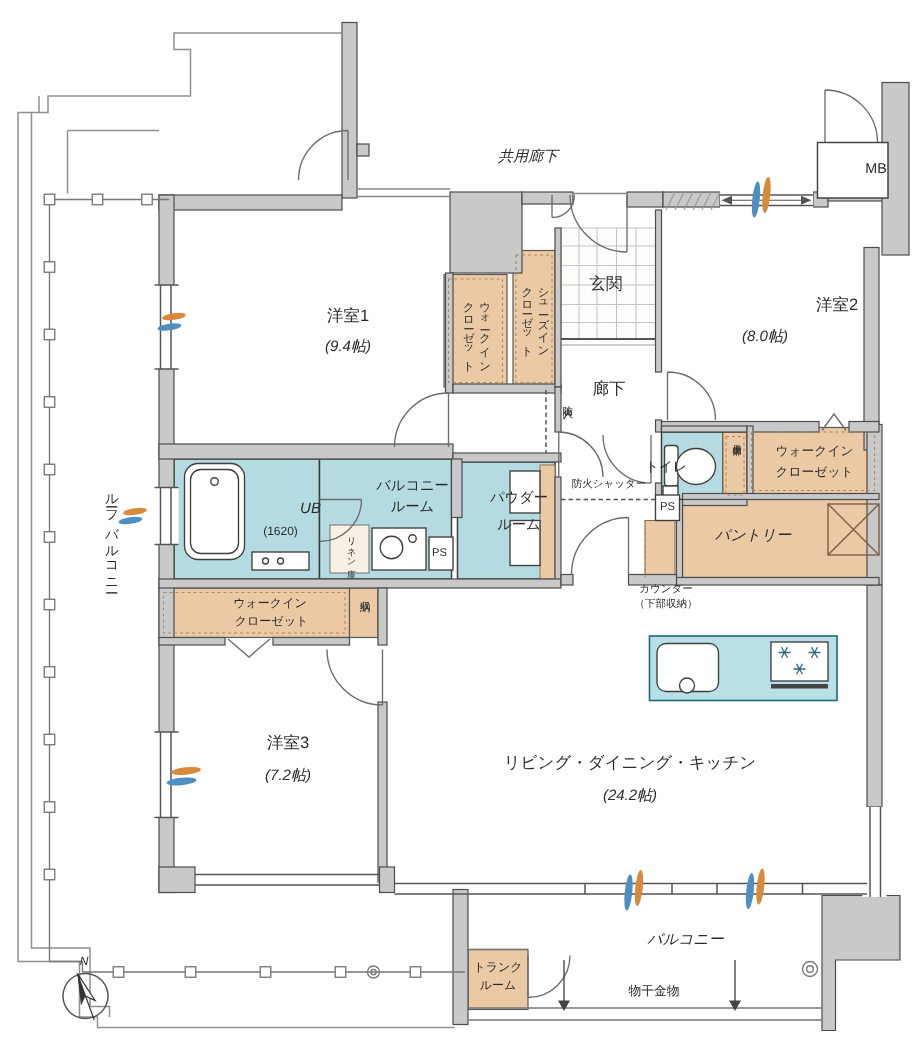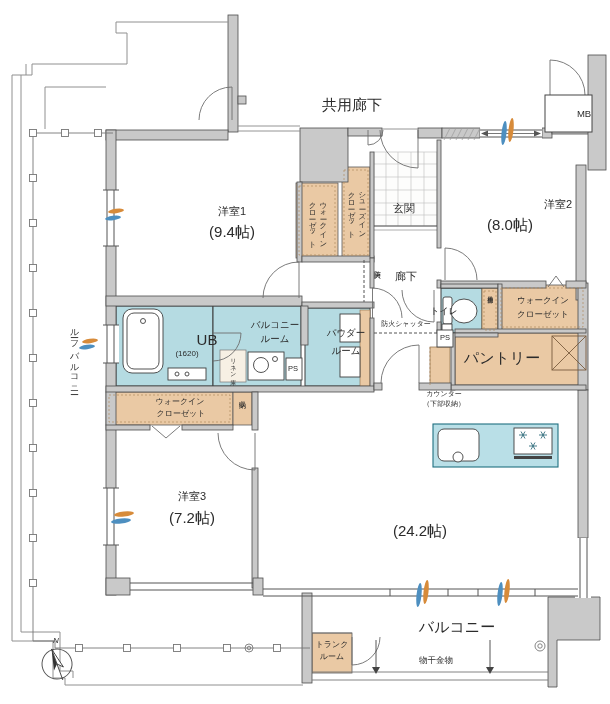--- a/index.html
+++ b/index.html
@@ -3,21 +3,21 @@
 <meta charset="utf-8">
 <style>
   html,body{margin:0;padding:0;background:#fff;}
   .stage{position:relative;width:610px;height:704px;background:#ffffff;overflow:hidden;
          font-family:"Liberation Sans","DejaVu Sans",sans-serif;color:#2b2b2b;}
   .stage svg{position:absolute;left:0;top:0;}
   .lbl{position:absolute;transform:translate(-50%,-50%);white-space:nowrap;line-height:1.15;
        text-align:center;color:#2b2b2b;}
   .vlbl{position:absolute;transform:translate(-50%,-50%);writing-mode:vertical-rl;
         text-orientation:upright;color:#2b2b2b;letter-spacing:1px;line-height:1.45;}
-  .f11{font-size:11px;} .f10{font-size:15px;} .f95{font-size:9.5px;padding-left:32px;} .f9{font-size:9px;}
+  .f11{font-size:11px;} .f10{font-size:10px;font-style:italic;} .f95{font-size:9.5px;padding-left:32px;} .f9{font-size:9px;}
   .f85{font-size:8.5px;} .f8{font-size:8px;} .f75{font-size:7.5px;} .f7{font-size:7px;}
   .f6{font-size:6px;letter-spacing:0;}
 </style>
 </head>
 <body>
 
 <div class="stage">
 
 <svg width="610" height="704" viewBox="0 0 610 704">
 
@@ -247,24 +247,25 @@
 
   <div class="lbl f10" style="left:352px;top:105px;">共用廊下</div>
   <div class="lbl f95" style="left:568px;top:114px;">MB</div>
 
   <div class="lbl f11" style="left:232px;top:211px;">洋室1</div>
   <div class="lbl f10" style="left:232px;top:232px;">(9.4帖)</div>
   <div class="lbl f11" style="left:510px;top:204px;margin-left:48px;">洋室2</div>
   <div class="lbl f10" style="left:510px;top:225px;">(8.0帖)</div>
   <div class="lbl f11" style="left:192px;top:496px;">洋室3</div>
   <div class="lbl f10" style="left:192px;top:518px;">(7.2帖)</div>
+  <div class="lbl f11" style="left:420px;top:509px;">リビング・ダイニング・キッチン</div>
   <div class="lbl f10" style="left:420px;top:531px;">(24.2帖)</div>
 
-  <div class="lbl f11" style="left:404px;top:208px;text-align:right;">玄関</div>
-  <div class="lbl f11" style="left:406px;top:276px;font-family:Liberation Serif, serif;">廊下</div>
+  <div class="lbl f11" style="left:404px;top:190px;text-align:right;">玄関</div>
+  <div class="lbl f11" style="left:406px;top:260px;font-family:Liberation Serif, serif;">廊下</div>
 
   <div class="lbl f10" style="left:187px;top:340px;margin-left:20px;">UB</div>
   <div class="lbl f8" style="left:187px;top:354px;">(1620)</div>
   <div class="lbl f95" style="left:259px;top:325px;">バルコニー</div>
   <div class="lbl f95" style="left:259px;top:339px;">ルーム</div>
   <div class="lbl f95" style="left:330px;top:333px;">パウダー</div>
   <div class="lbl f95" style="left:330px;top:351px;">ルーム</div>
   <div class="lbl f9" style="left:444px;top:311px;">トイレ</div>
   <div class="lbl f10" style="left:502px;top:358px;">パントリー</div>
 

